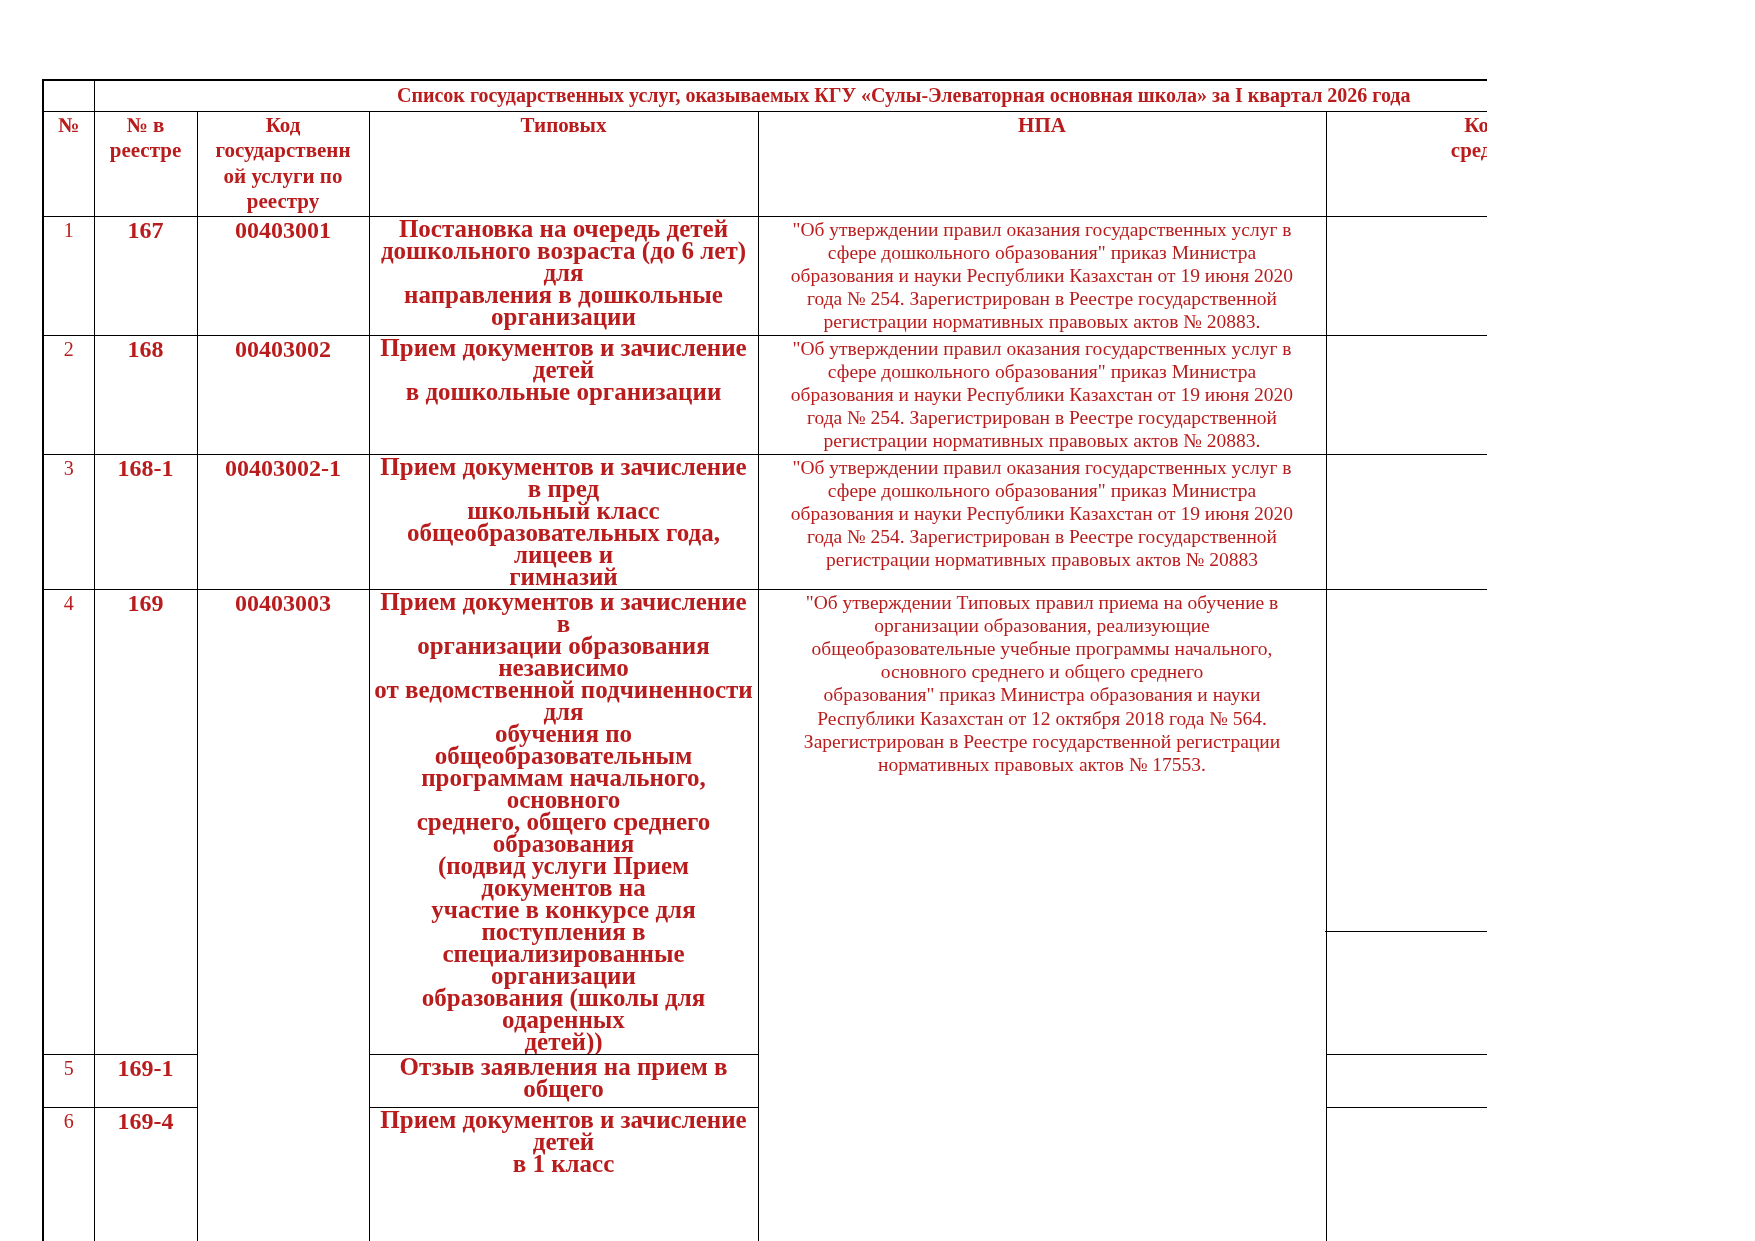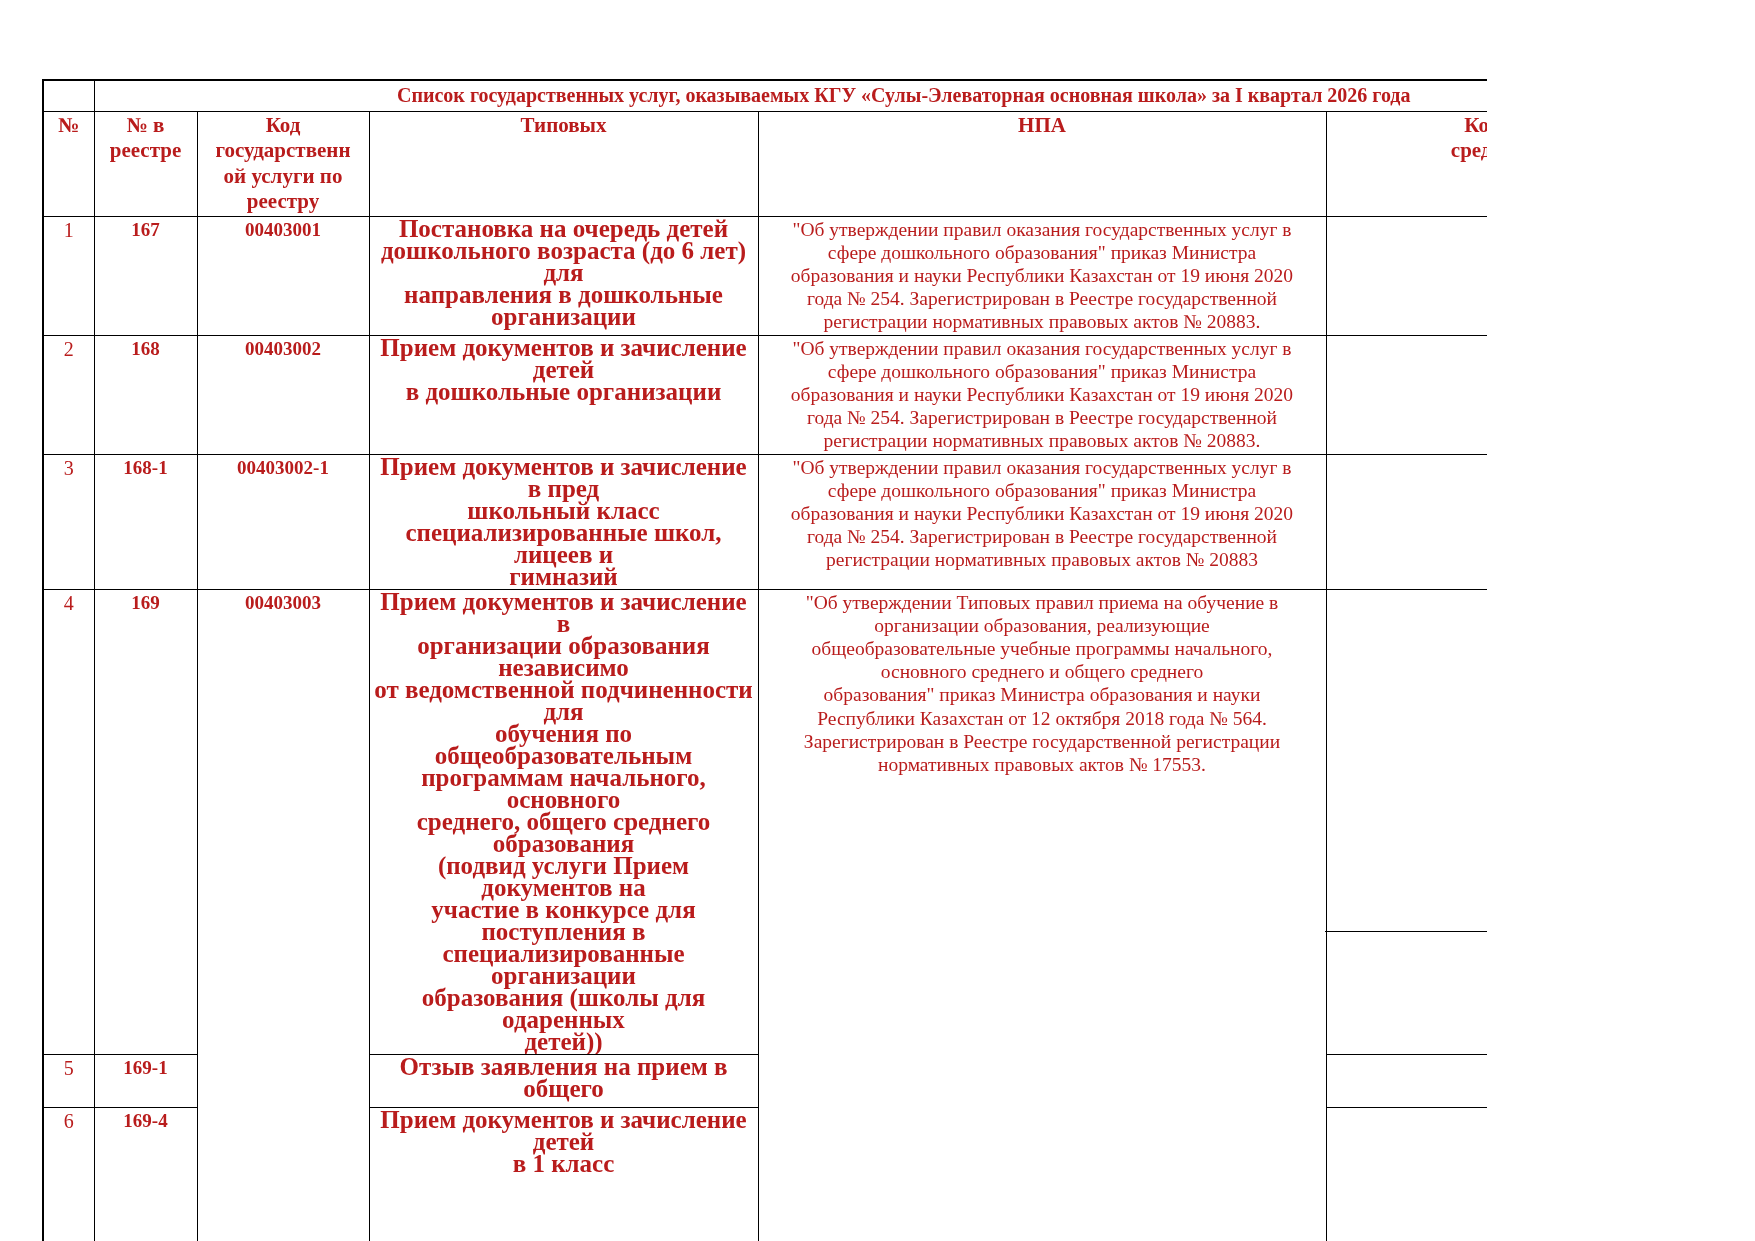--- a/index.html
+++ b/index.html
@@ -45,21 +45,21 @@
     line-height: 25.5px;
     white-space: pre-line;
   }
   td.num {
     font-weight: normal;
     font-size: 20px;
     line-height: 24px;
   }
   td.reg, td.code {
     font-weight: bold;
-    font-size: 19px;
+    font-size: 24px;
     line-height: 24px;
   }
   td.name {
     font-weight: bold;
     font-size: 25px;
     line-height: 22px;
     white-space: pre-line;
   }
   td.npa {
     font-weight: normal;
@@ -139,21 +139,21 @@
 года № 254. Зарегистрирован в Реестре государственной
 регистрации нормативных правовых актов № 20883.</td>
         <td class="count">0</td>
       </tr>
       <tr style="height:115px">
         <td class="num">3</td>
         <td class="reg">168-1</td>
         <td class="code">00403002-1</td>
         <td class="name">Прием документов и зачисление в пред
 школьный класс
-специализированные школ, лицеев и
+общеобразовательных года, лицеев и
 гимназий</td>
         <td class="npa">"Об утверждении правил оказания государственных услуг в
 сфере дошкольного образования" приказ Министра
 образования и науки Республики Казахстан от 19 июня 2020
 года № 254. Зарегистрирован в Реестре государственной
 регистрации нормативных правовых актов № 20883</td>
         <td class="count">0</td>
       </tr>
       <tr style="height:279px">
         <td class="num">4</td>

